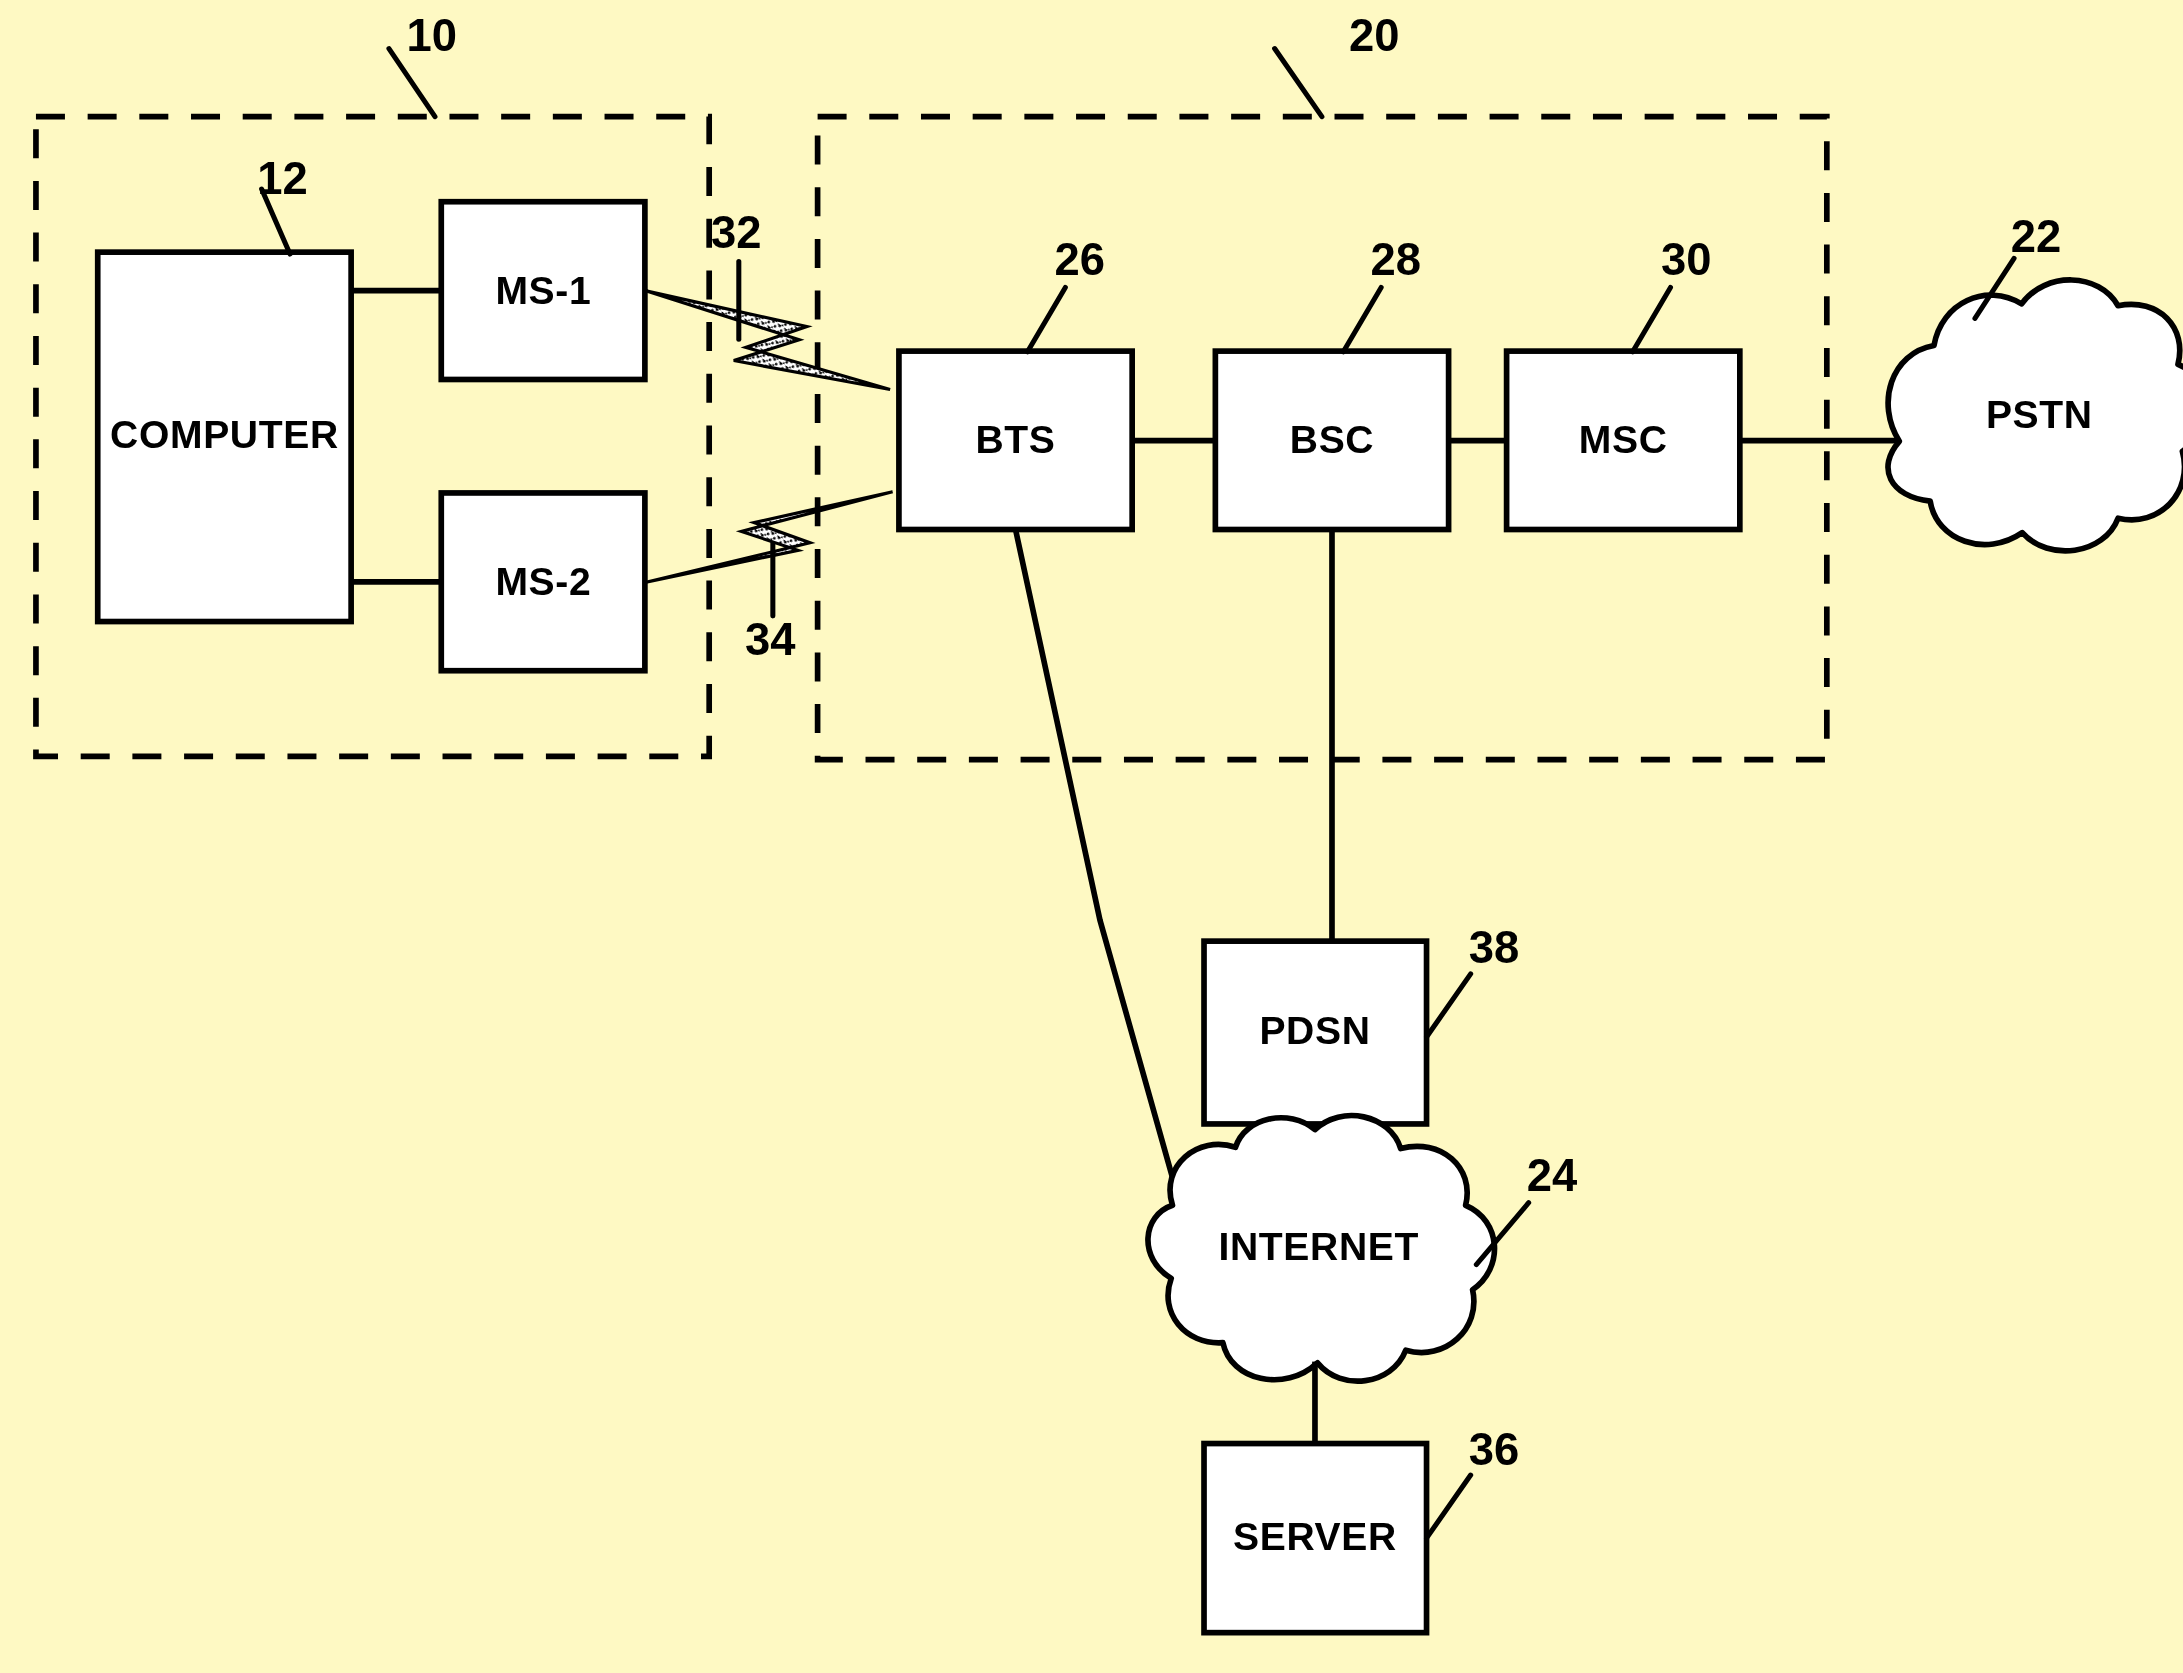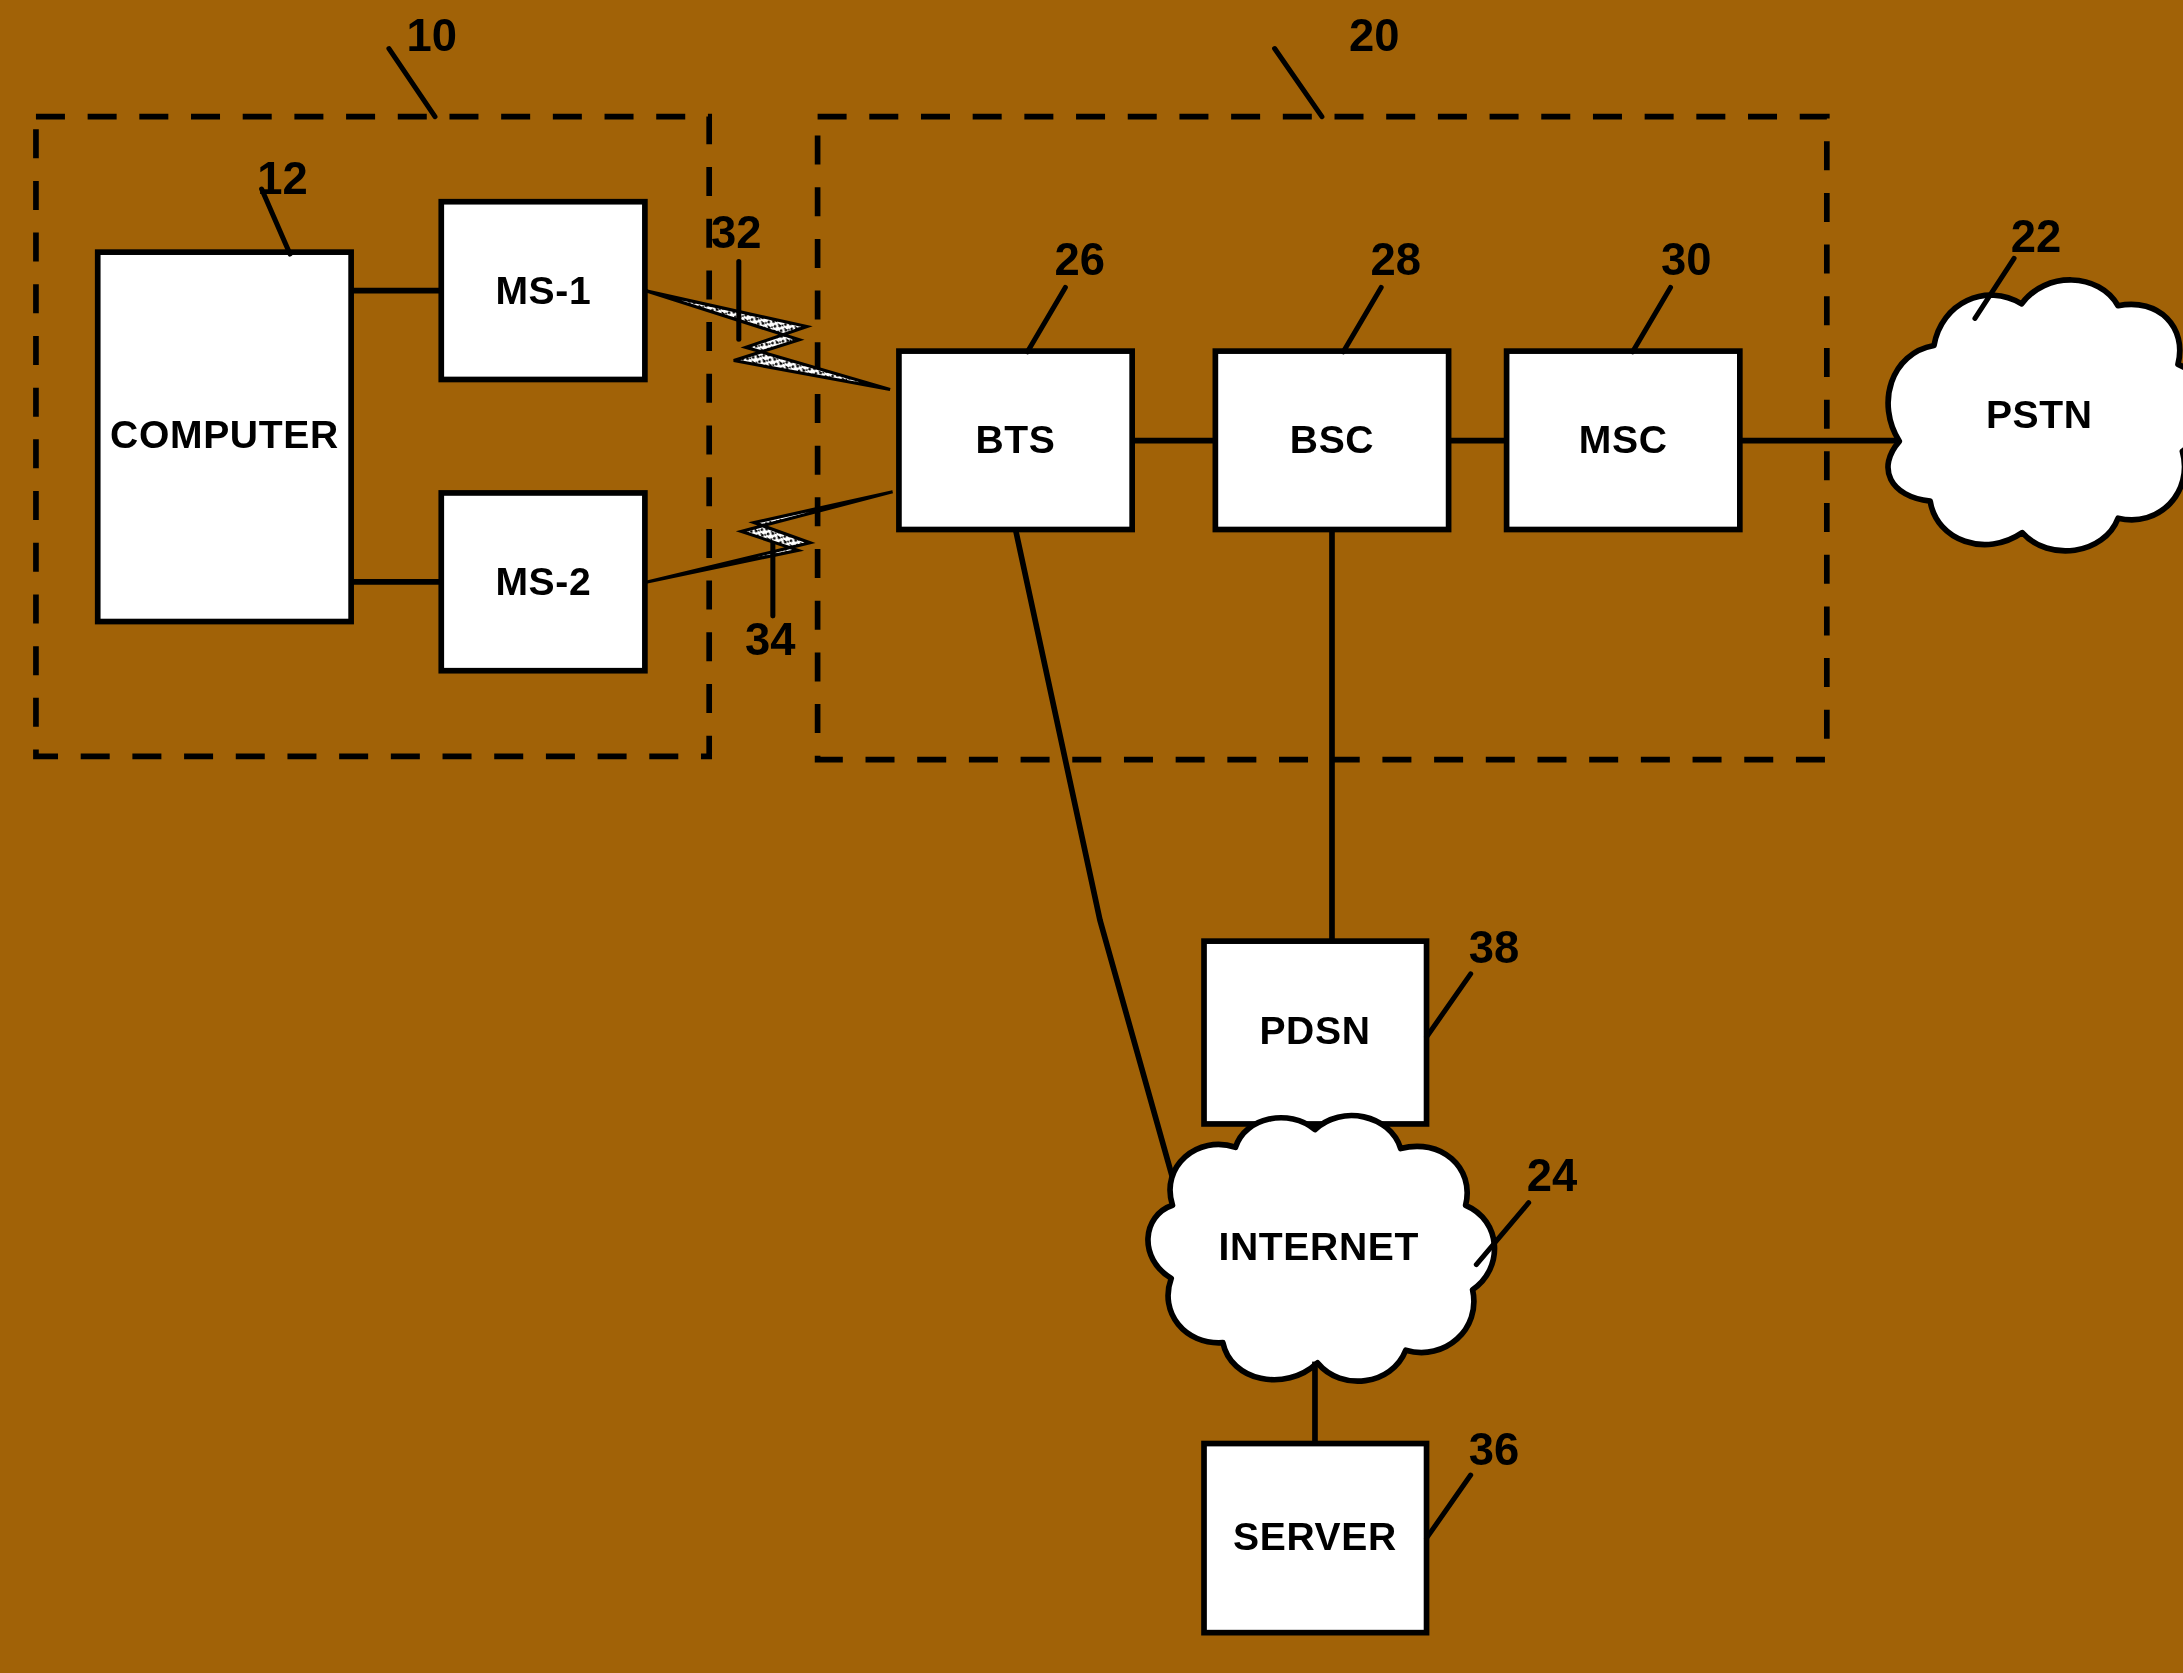--- a/index.html
+++ b/index.html
@@ -10,21 +10,21 @@
   body {
     width: 2183px;
     height: 1673px;
     font-family: "Liberation Sans", sans-serif;
     overflow: hidden;
   }
   #figure {
     position: relative;
     width: 2183px;
     height: 1673px;
-    background: #a16207;
+    background: #fef9c3;
   }
   #figure svg {
     position: absolute;
     top: 0; left: 0;
     width: 2183px;
     height: 1673px;
   }
   .box-label {
     font-family: "Liberation Sans", sans-serif;
     font-weight: bold;

